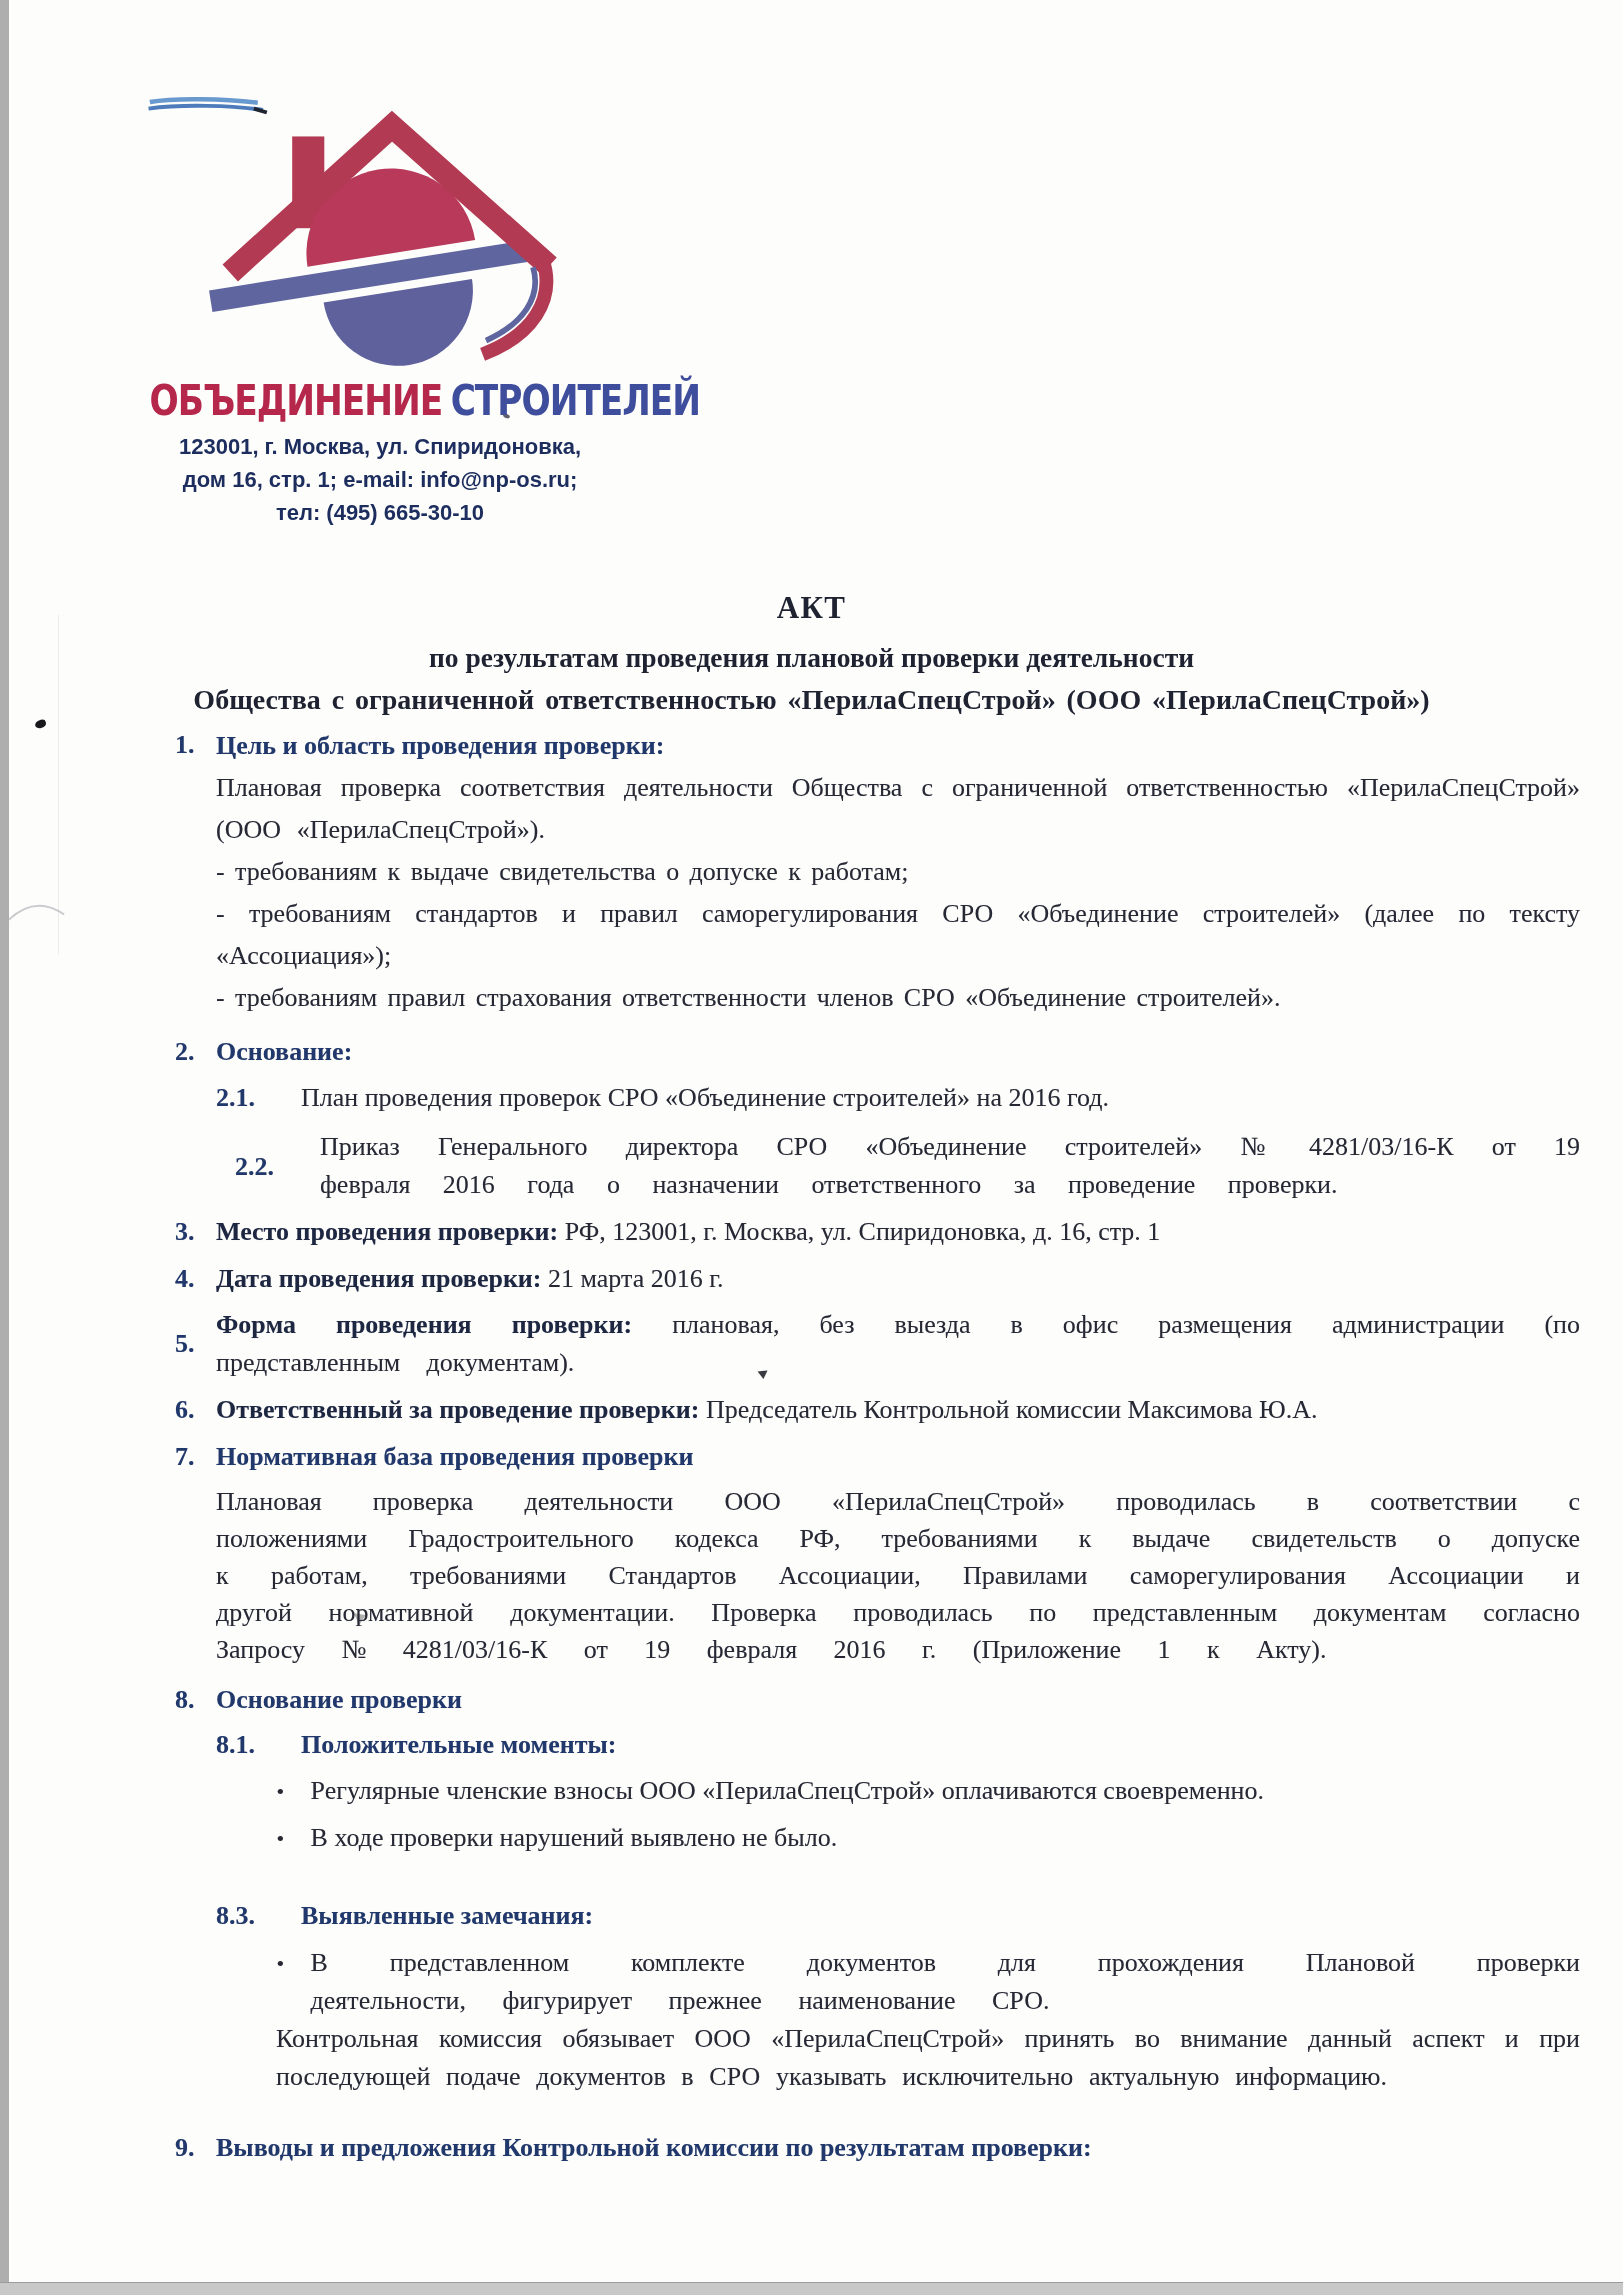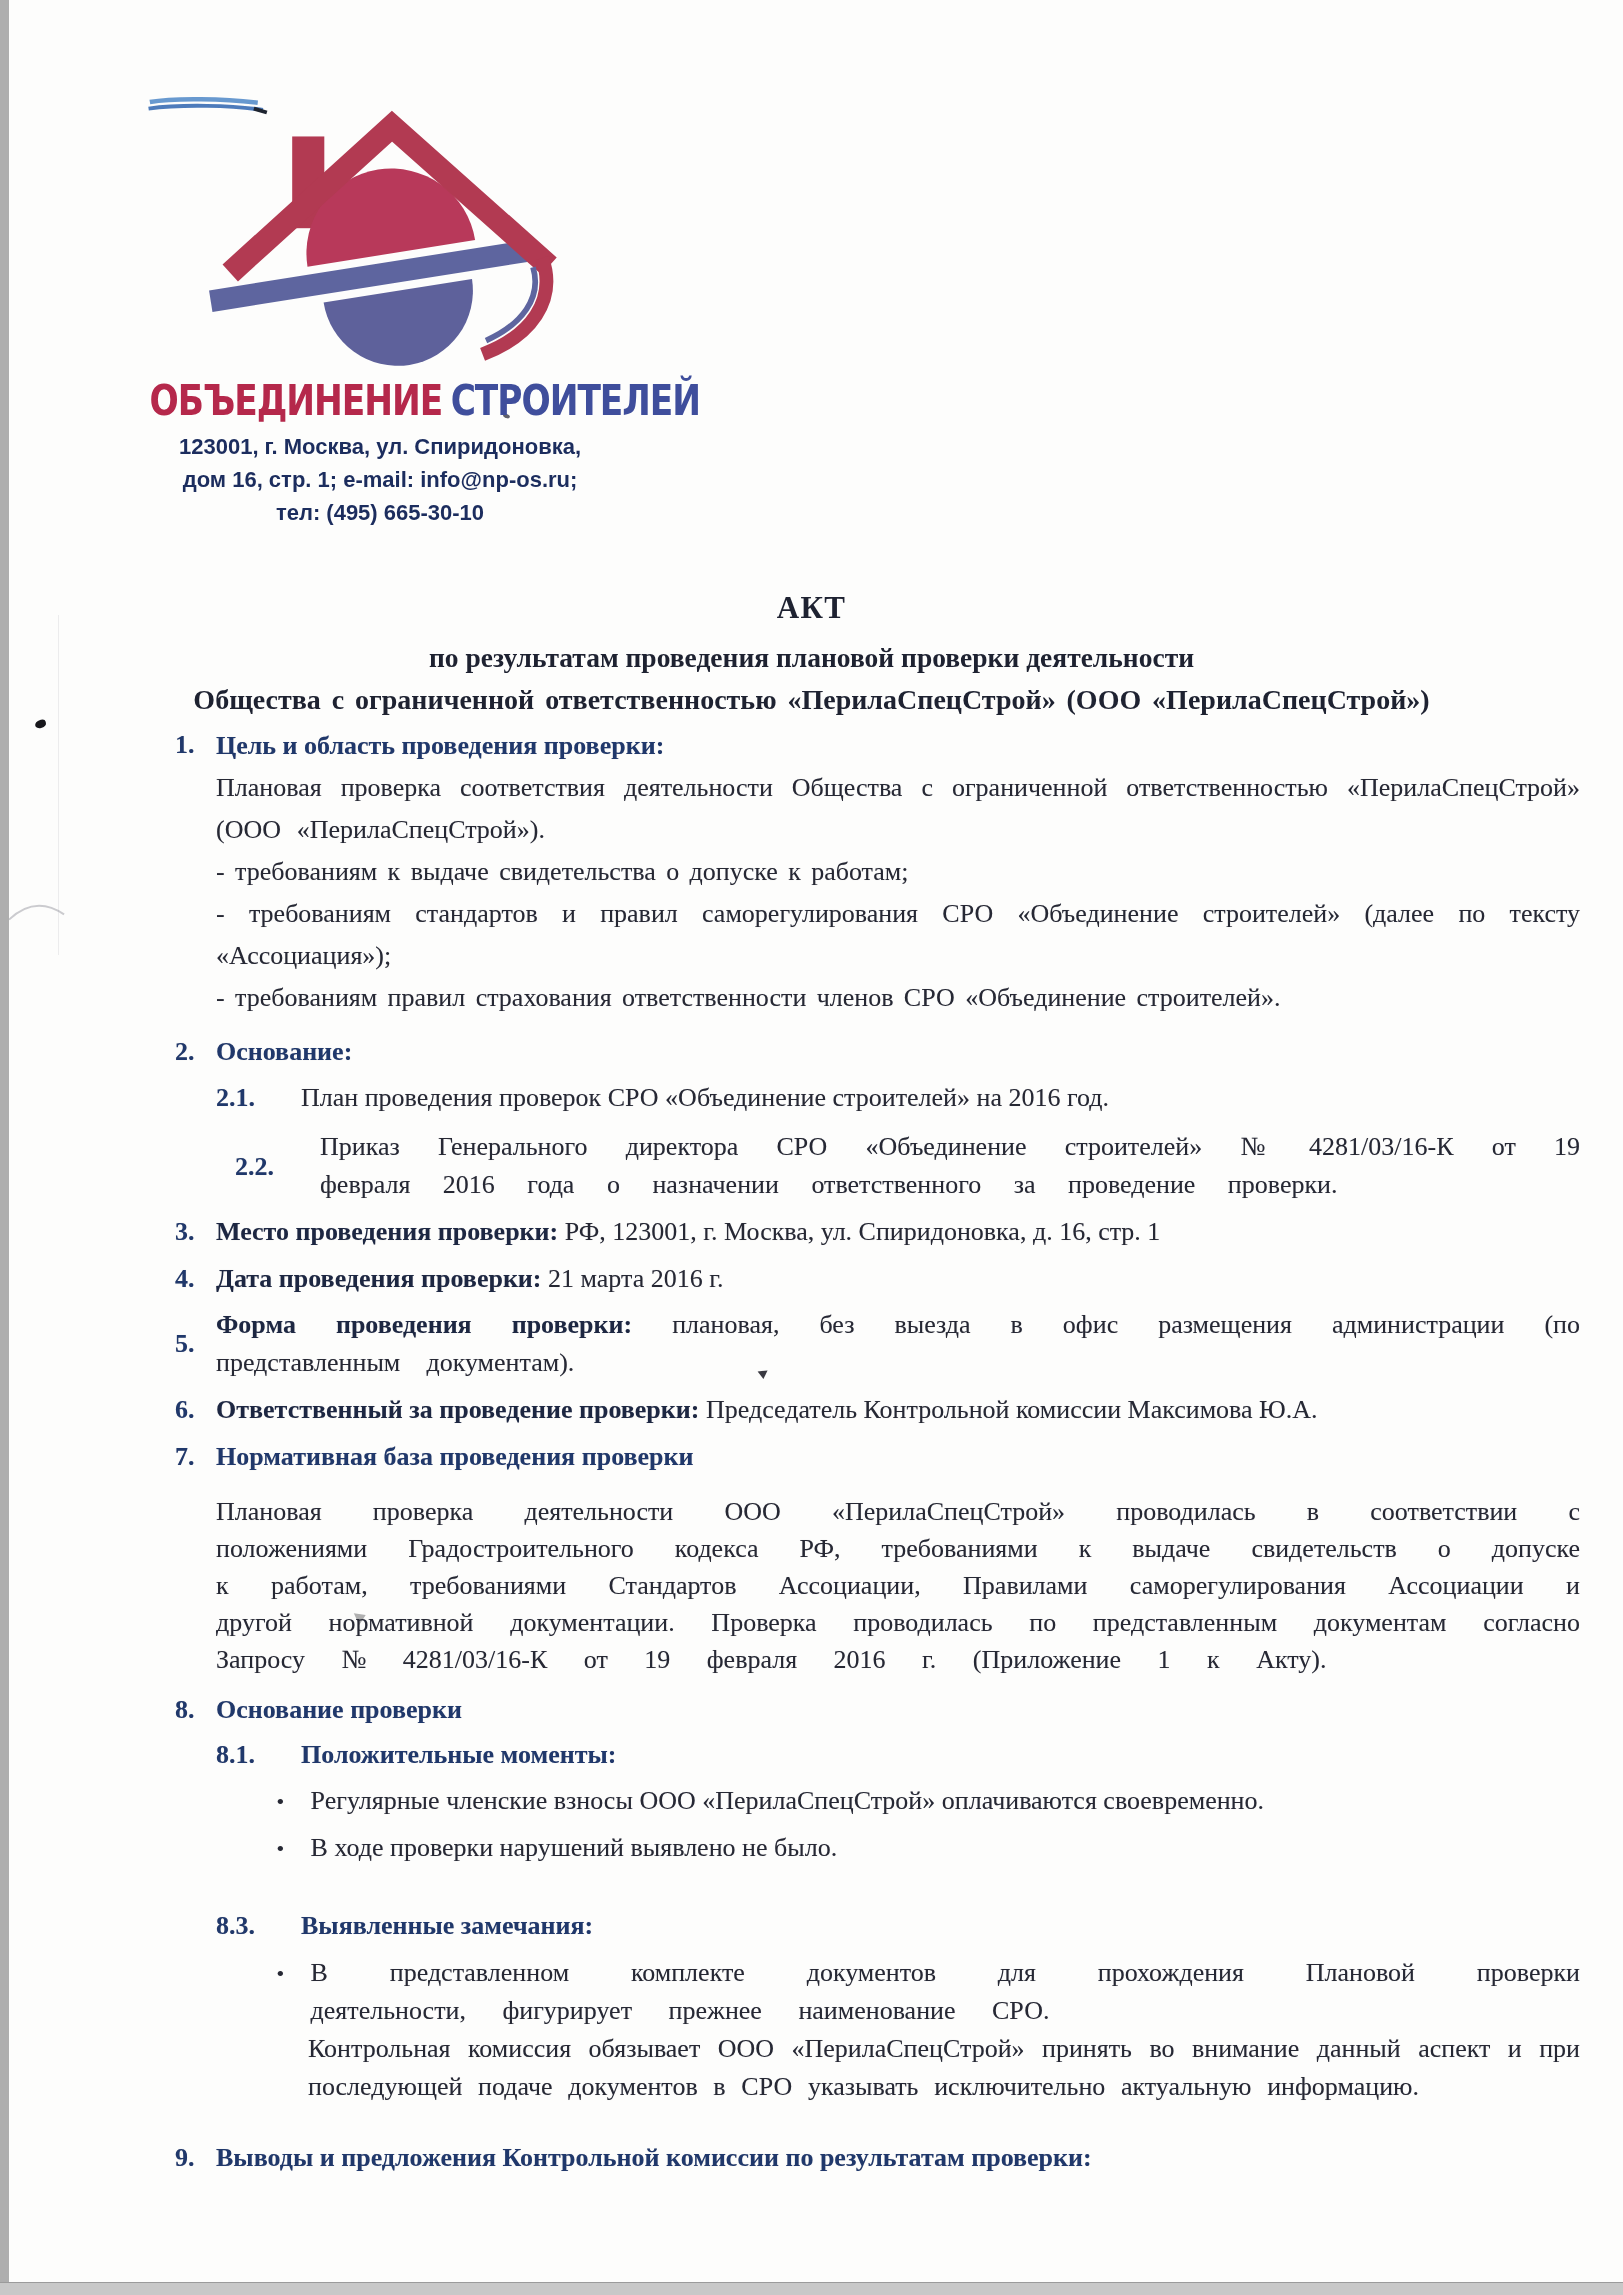--- a/index.html
+++ b/index.html
@@ -62,21 +62,21 @@
   .sec>.num{flex:0 0 41px;font-weight:bold;color:#20386b;}
   .sec>.body{flex:1 1 auto;min-width:0;}
   .num-mid{align-self:center;}
   .sub{display:flex;align-items:flex-start;}
   .sub>.snum{flex:0 0 85px;font-weight:bold;color:#20386b;}
   .sub>.stext{flex:1 1 auto;min-width:0;}
   .snum-mid{align-self:center;margin-left:19px;}
   .bullet{display:flex;align-items:flex-start;margin-left:58px;}
   .bullet>.dot{flex:0 0 34px;padding-left:2.6px;font-size:22px;}
   .bullet>.btext{flex:1 1 auto;min-width:0;}
-  .cont-para{margin-left:92px;}
+  .cont-para{margin-left:60px;}
 
   .lh66{line-height:42px;}
   .lh58{line-height:38px;}
   .ws-s{word-spacing:9.2px;}
   .ws-m{word-spacing:19.6px;}
   .ws-l{word-spacing:26px;}
   .ws-xl{word-spacing:30px;}
   .ws-xs{word-spacing:3.9px;}
 
   .mb-s1{margin-bottom:13px;}
@@ -184,21 +184,21 @@
     </div>
 
     <div class="sec mb-sec">
       <div class="num">6.</div>
       <div class="body"><span class="lbl">Ответственный за проведение проверки:</span> <span>Председатель Контрольной комиссии Максимова Ю.А.</span></div>
     </div>
 
     <div class="sec" style="margin-bottom:11.8px;">
       <div class="num">7.</div>
       <div class="body">
-        <div class="navy" style="margin-bottom:17px;">Нормативная база проведения проверки</div>
+        <div class="navy" style="margin-bottom:7px;">Нормативная база проведения проверки</div>
         <div class="s7-para ws-xl">Плановая проверка деятельности ООО «ПерилаСпецСтрой» проводилась в соответствии с положениями Градостроительного кодекса РФ, требованиями к выдаче свидетельств о допуске к работам, требованиями Стандартов Ассоциации, Правилами саморегулирования Ассоциации и другой нормативной документации. Проверка проводилась по представленным документам согласно Запросу № 4281/03/16-К от 19 февраля 2016 г. (Приложение 1 к Акту).</div>
       </div>
     </div>
 
     <div class="sec">
       <div class="num">8.</div>
       <div class="body">
         <div class="navy" style="margin-bottom:6.5px;">Основание проверки</div>
 
         <div class="sub">

